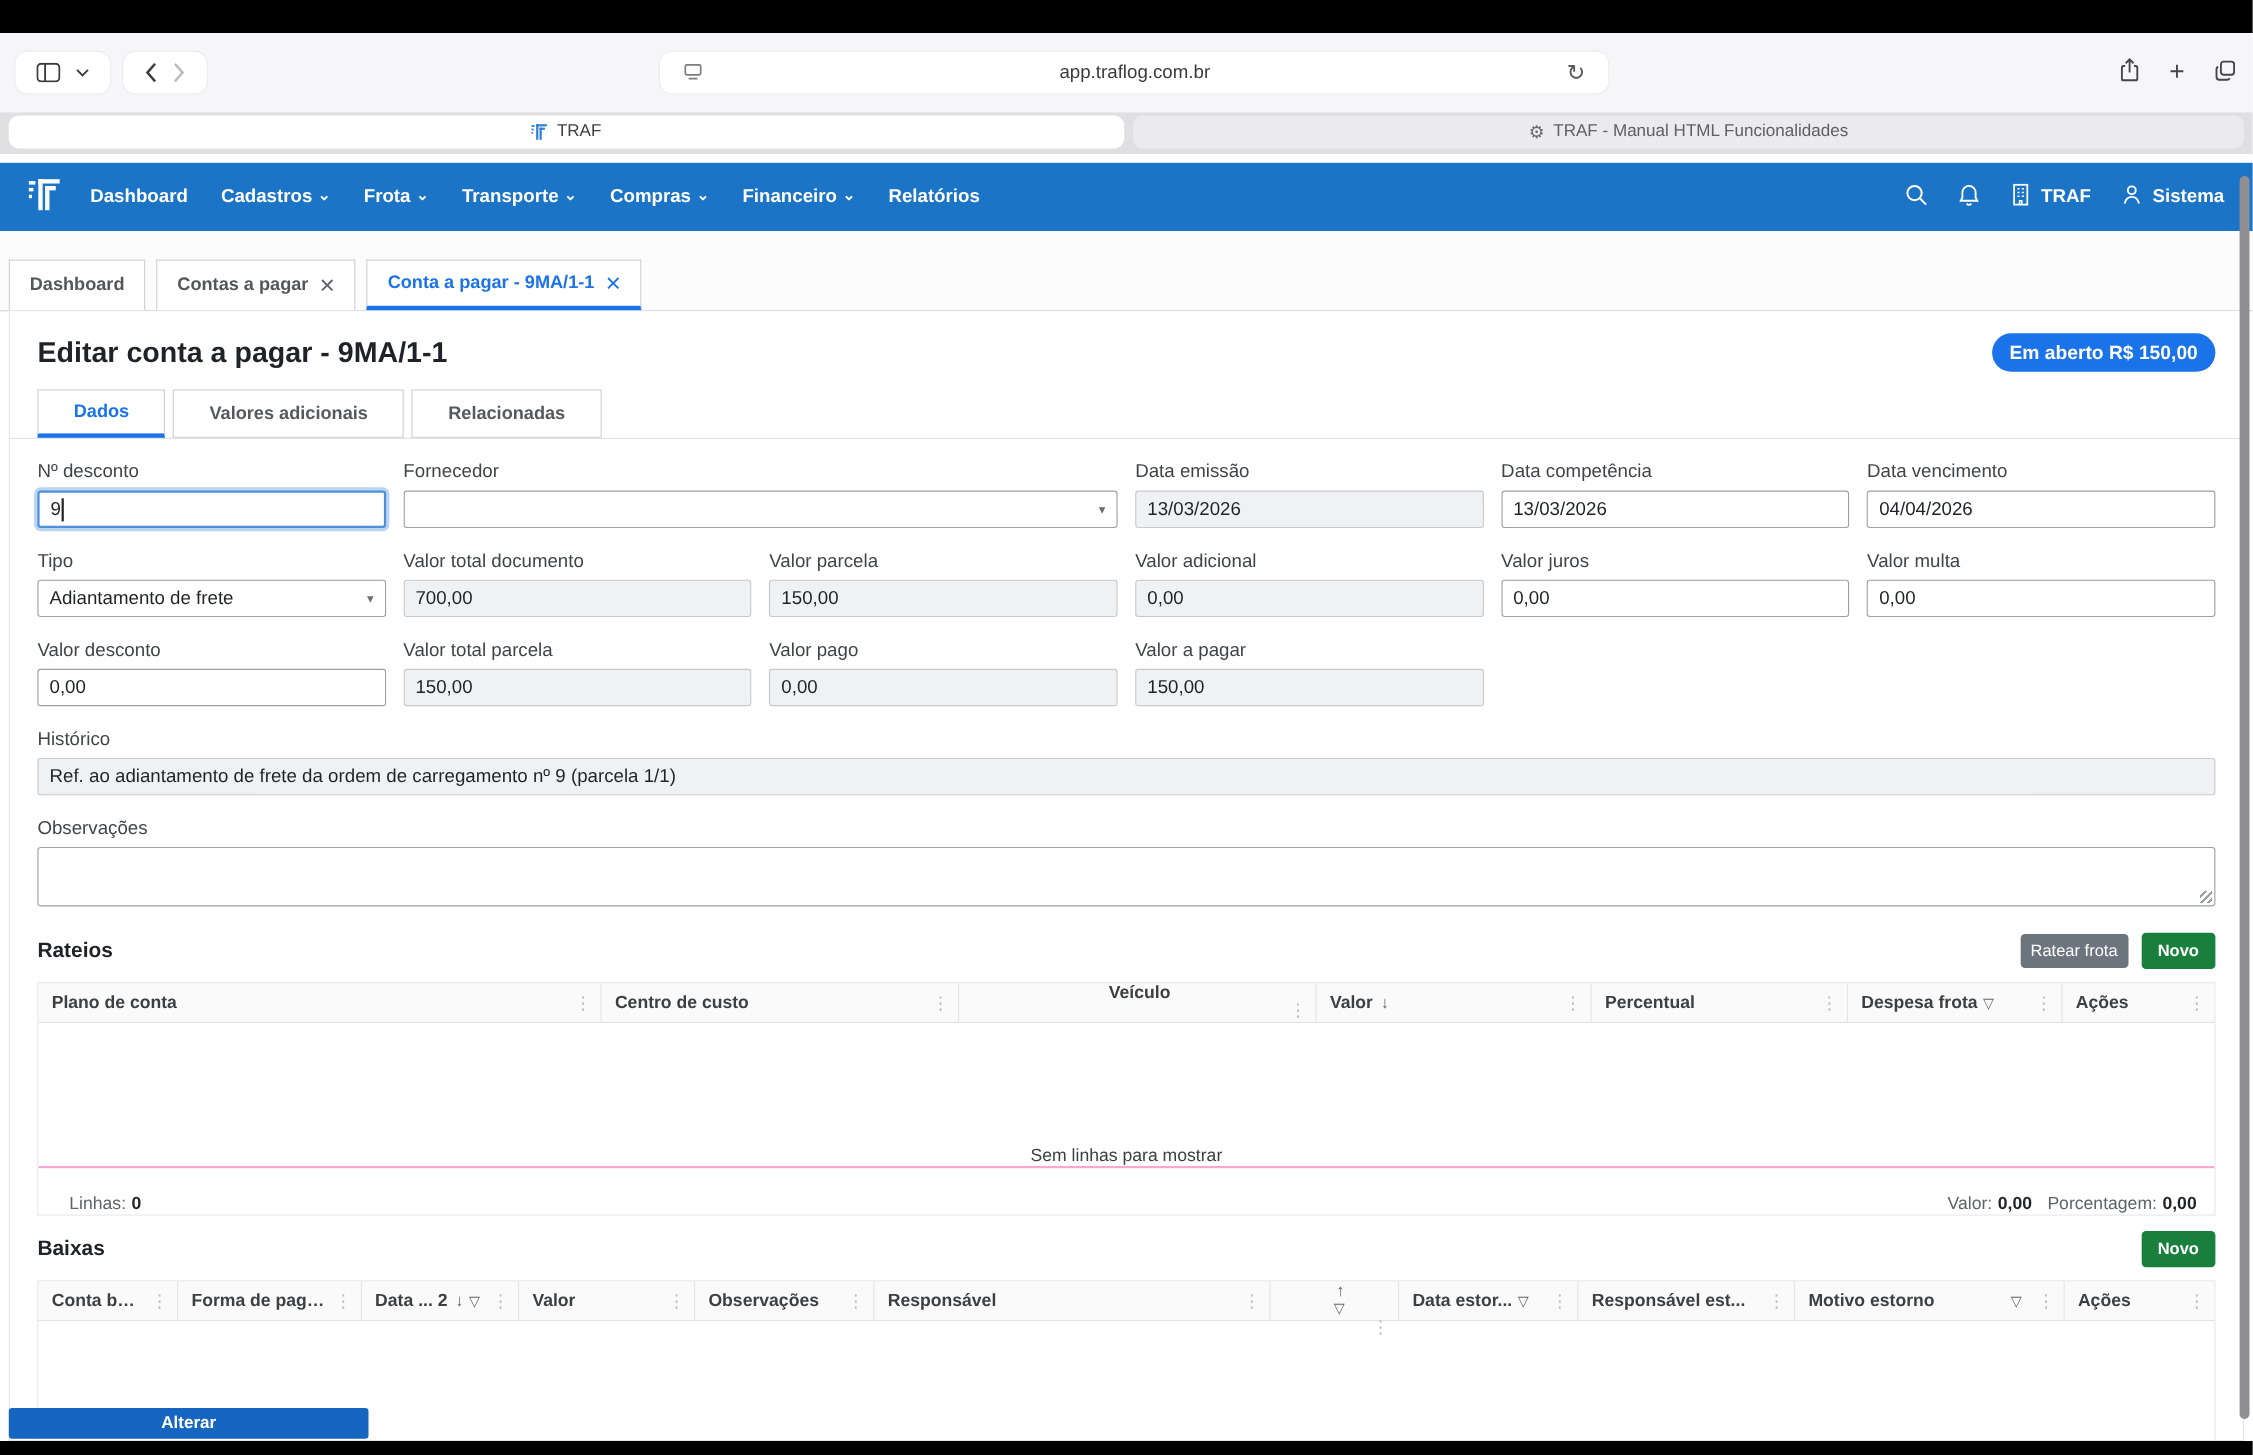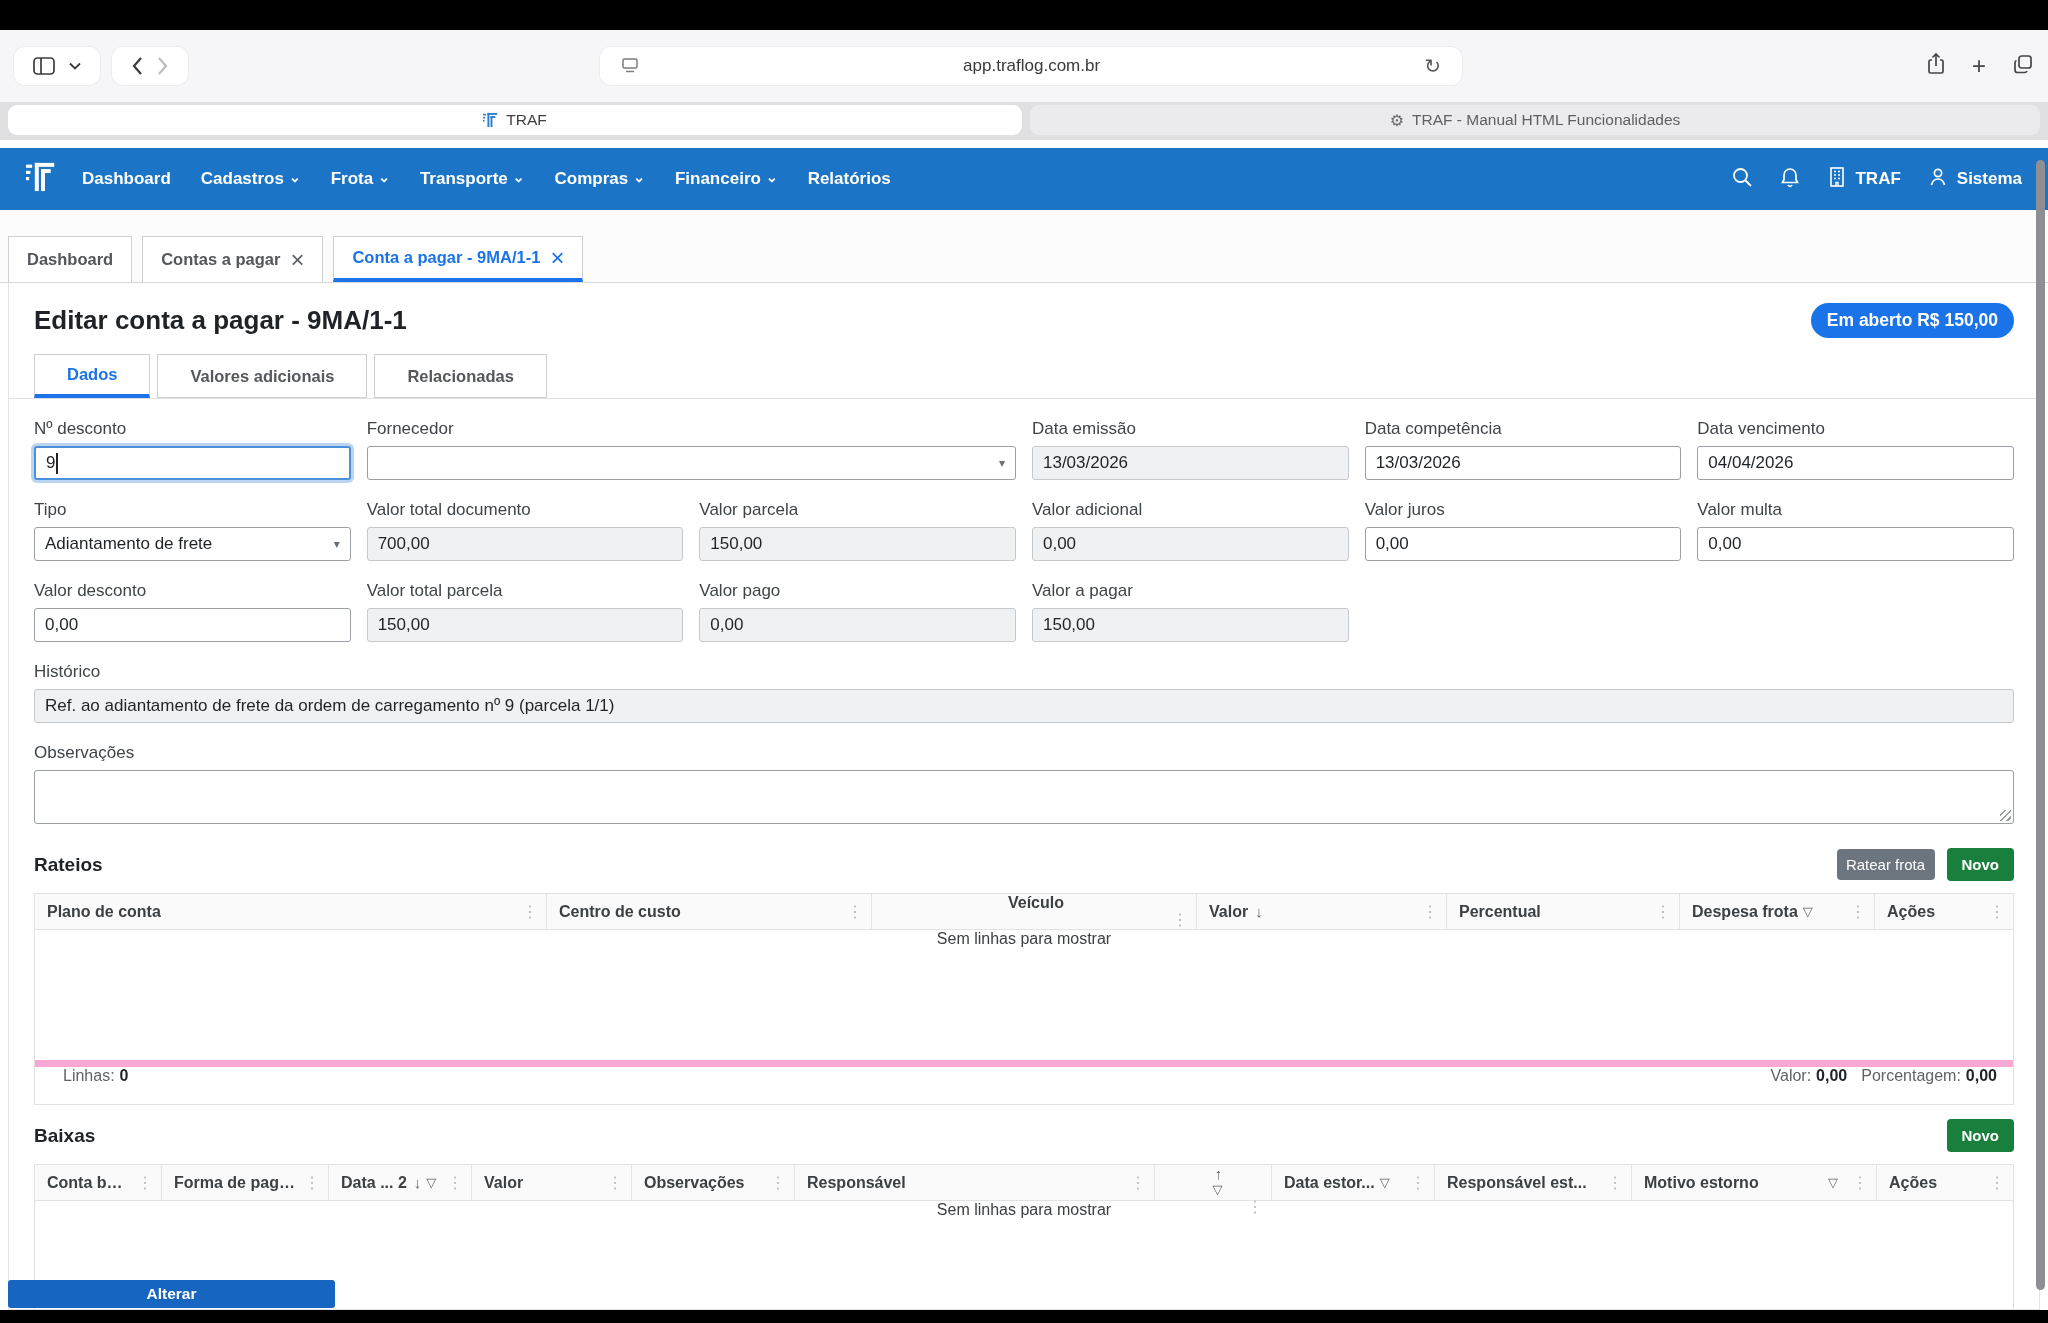--- a/index.html
+++ b/index.html
@@ -78,24 +78,24 @@
   .gtable { margin:0 25px; border:1px solid #e0e2e4; }
   .thead { display:flex; height:36px; background:#fafafa; border-bottom:1px solid #e0e2e4; }
   .th { display:flex; align-items:center; padding:0 8px 0 12px; font-size:16px; font-weight:700; color:#3c4043; border-right:1px solid #e4e4e6; min-width:0; }
   .th:last-child { border-right:none; }
   .th .lbl-t { overflow:hidden; text-overflow:ellipsis; white-space:nowrap; }
   .th .sort { color:#5f6368; font-weight:400; margin-left:7px; font-size:15px; }
   .th .filter { color:#5f6368; font-weight:400; margin-left:5px; font-size:13px; }
   .th .menu { margin-left:auto; color:#b7babd; font-size:16px; padding-left:8px; font-weight:400; }
   .th.filter-right .filter { margin-left:auto; }
   .th.filter-right .menu { margin-left:6px; }
-  .tbody { display:flex; align-items:flex-start; justify-content:center; font-size:16px; color:#3c4043; background:#fff; }
+  .tbody { display:flex; align-items:flex-end; justify-content:center; font-size:16px; color:#3c4043; background:#fff; }
   .tbody.r-body { height:130px; }
   .tbody.b-body { height:140px; }
-  .tfoot { display:flex; align-items:flex-start; height:44px; border-top:7px solid #f9a8d4; font-size:16px; color:#5f6368; padding:0 16px 0 28px; background:#fff; }
+  .tfoot { display:flex; align-items:flex-end; height:44px; border-top:2px solid #f9a8d4; font-size:16px; color:#5f6368; padding:0 16px 0 28px; background:#fff; }
   .tfoot b { color:#1f2328; margin-left:5px; }
   .tfoot .right { margin-left:auto; display:flex; gap:14px; }
 
   
   .rc0{width:512px;} .rc1{width:325px;} .rc2{width:325px;flex-direction:column;} .rc3{width:250px;} .rc4{width:233px;} .rc5{width:195px;} .rc6{flex:1;}
   .bc0{width:127px;} .bc1{width:167px;} .bc2{width:143px;} .bc3{width:160px;} .bc4{width:163px;} .bc5{width:360px;} .bc6{width:117px;flex-direction:column;} .bc7{width:163px;} .bc8{width:197px;} .bc9{width:245px;} .bc10{flex:1;}
 
   
   .alterar { position:absolute; left:8px; top:1280px; width:327px; height:28px; background:#1665c0; color:#fff; font-size:15.5px; font-weight:700; border:none; border-radius:3px; font-family:inherit; }
   .scroll-thumb { position:absolute; right:3px; top:160px; width:9px; height:1130px; background:#8f8e93; border-radius:5px; }

